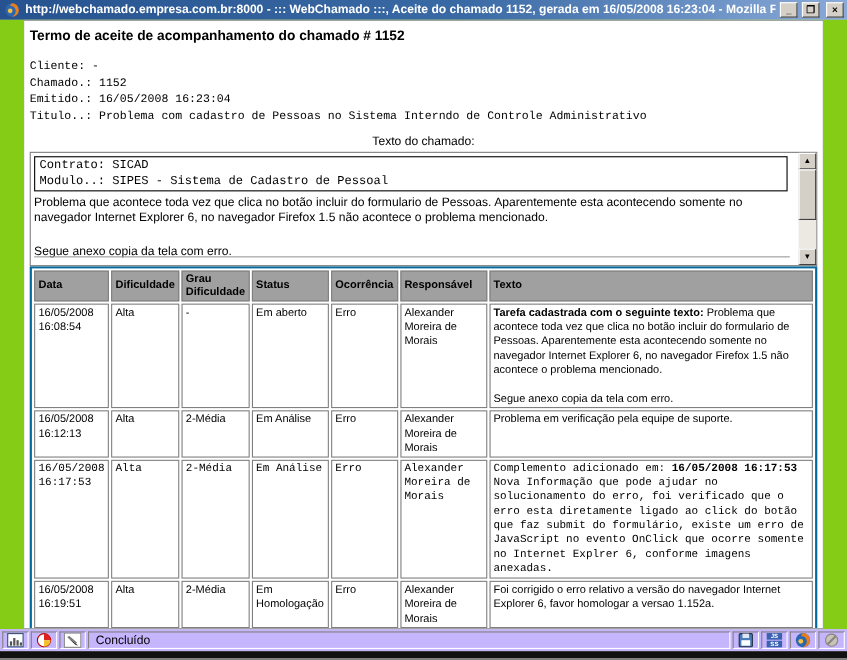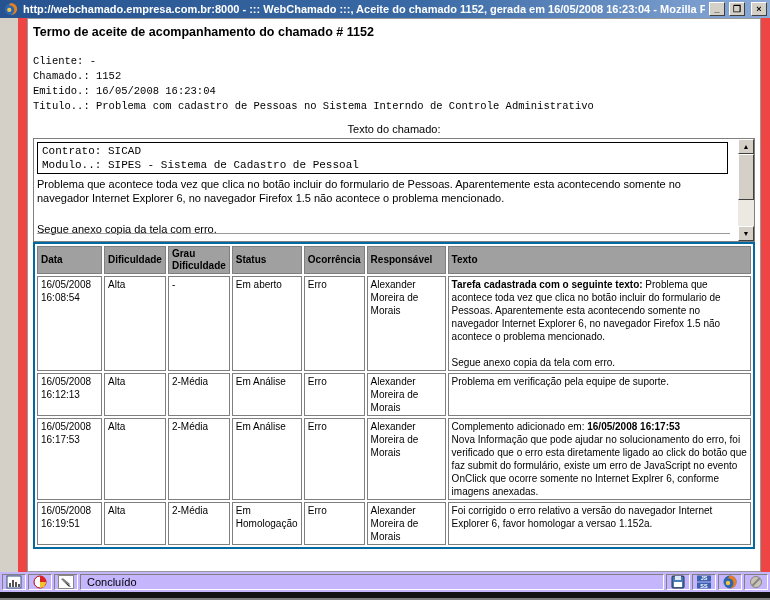--- a/index.html
+++ b/index.html
@@ -11,21 +11,21 @@
   .titlebar { height:18px; flex:0 0 18px; display:flex; align-items:center; gap:4px;
     padding:0 3px; background:linear-gradient(90deg,#26538f 0%,#3a6aa5 55%,#8aaad8 100%); }
   .titlebar .title { flex:1; color:#fff; font-size:11px; font-weight:bold;
     white-space:nowrap; overflow:hidden; letter-spacing:0; }
   .winbtn { width:16px; height:14px; background:#d4d0c8; border:1px solid;
     border-color:#fff #404040 #404040 #fff; font-size:9px; font-weight:bold; line-height:11px;
     text-align:center; color:#000; font-family:"Liberation Sans",sans-serif; padding:0; }
   .winbtn.close { margin-left:2px; }
 
   
-  .main { flex:1; background:#ef4444; padding:0 9px; overflow:hidden;margin-left:18px; }
+  .main { flex:1; background:#84cc16; padding:0 21px; overflow:hidden; }
   .content { background:#fff; border:1px solid #9a9a9a; height:100%; padding:6px 5px 0 5px; overflow:hidden; }
 
   .page-title { font-size:12.5px; font-weight:bold; color:#000; margin-bottom:15px; }
   .fields { font-family:"Liberation Mono","DejaVu Sans Mono",monospace; font-size:10.5px;
     line-height:15px; color:#000; }
   .texto-label { font-size:11px; margin-top:9px; margin-bottom:3px;text-align:center; }
 
   
   .texto-box { height:104px; border:1px solid #7f7f7f; display:flex; position:relative; background:#fff; }
   .texto-inner { flex:1; padding:2px 6px 0 3px; position:relative; overflow:hidden; }
@@ -45,21 +45,21 @@
 
   
   table.resumo { width:100%; border-collapse:separate; border-spacing:2px;
     border:2px solid #0369a1; font-size:10px; }
   table.resumo th { background:#a0a0a0; border:1px solid #7f7f7f; text-align:left;
     vertical-align:middle; font-weight:bold; padding:1px 3px; line-height:12px; }
   table.resumo td { border:1px solid #7f7f7f; vertical-align:top; padding:1px 3px;
     line-height:13px; white-space:pre-line; }
   table.resumo tbody tr:nth-child(1) td { height:70px; }
   table.resumo tbody tr:nth-child(2) td { height:36px; }
-  table.resumo tbody tr:nth-child(3) td { height:58px; }
+  table.resumo tbody tr:nth-child(3) td { height:58px;font-family:Liberation Mono, monospace; }
   table.resumo tbody tr:nth-child(4) td { height:36px; }
   table.resumo tbody tr:nth-child(5) td { height:36px; }
 
   
   .statusbar { flex:0 0 20px; display:flex; align-items:stretch; gap:2px;
     background:#c4b5fd; padding:2px 2px; }
   .sb-panel { border:1px solid; border-color:#808080 #fff #fff #808080;
     display:flex; align-items:center; padding:0 3px; gap:3px; }
   .sb-panel.grow { flex:1; font-size:11px; color:#000; padding-left:6px; }
   .icon16 { width:16px; height:14px; display:block; }

